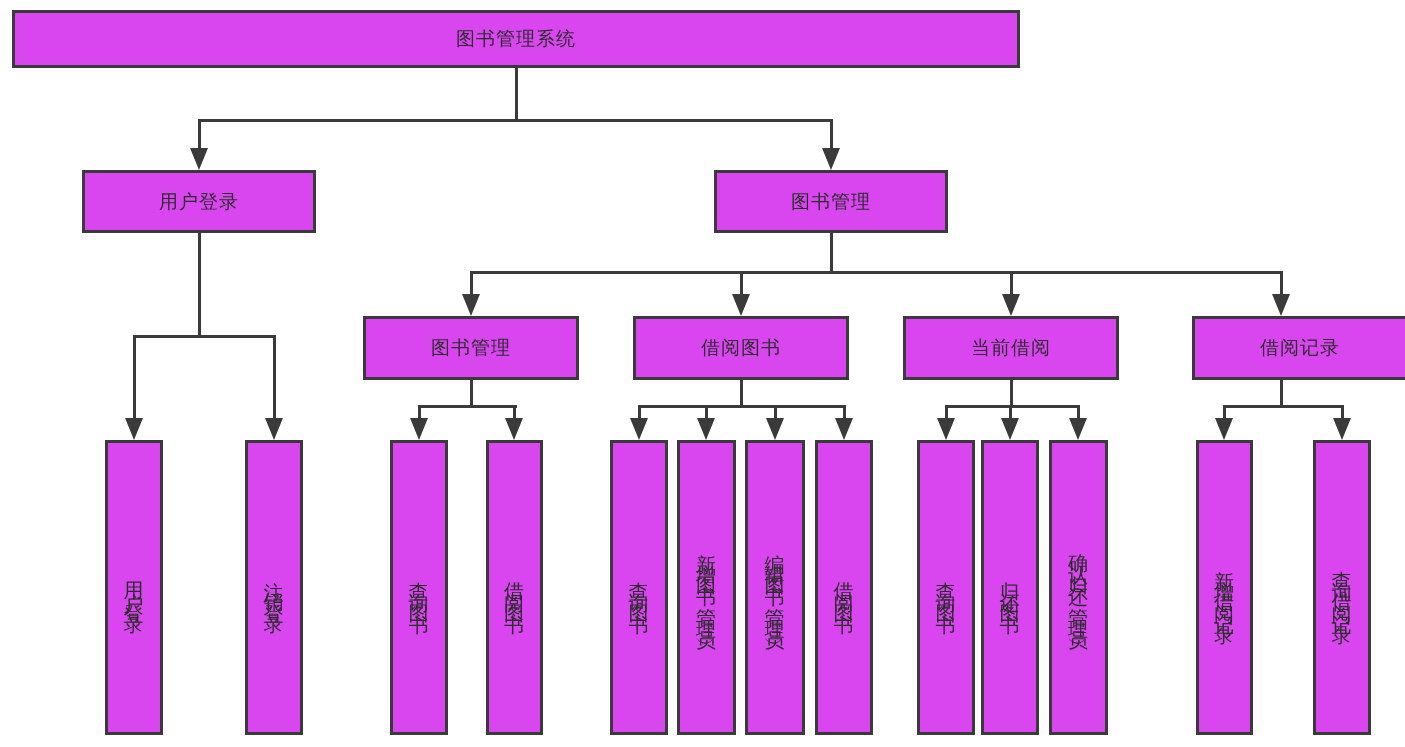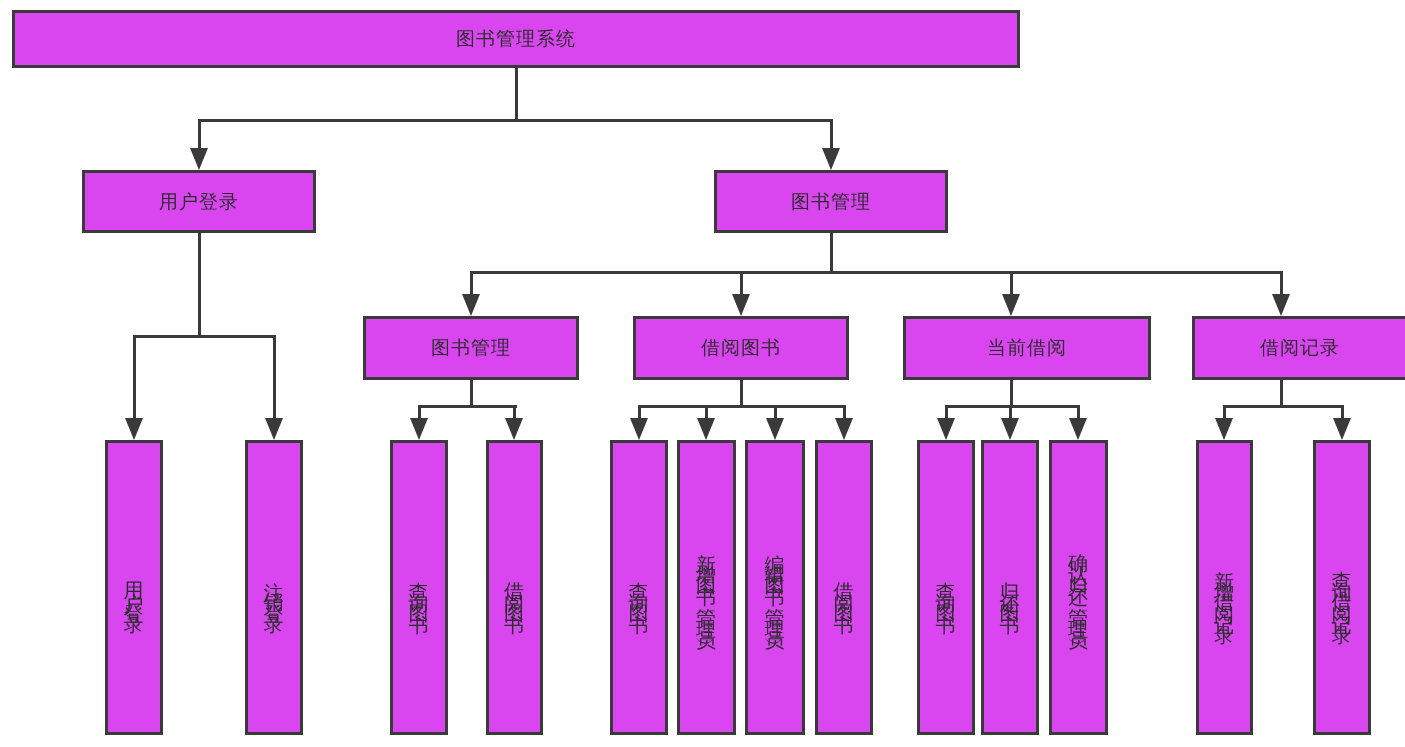--- a/index.html
+++ b/index.html
@@ -93,21 +93,21 @@
   <div class="arr" style="left:1002px;top:294px"></div>
   <div class="lv" style="left:1280px;top:271px;height:25px"></div>
   <div class="arr" style="left:1272px;top:294px"></div>
 
   <div class="box" style="left:363px;top:316px;width:216px;height:64px">
     <span class="hlabel">图书管理</span>
   </div>
   <div class="box" style="left:633px;top:316px;width:216px;height:64px">
     <span class="hlabel">借阅图书</span>
   </div>
-  <div class="box" style="left:903px;top:316px;width:248px;height:64px">
+  <div class="box" style="left:903px;top:316px;width:216px;height:64px">
     <span class="hlabel">当前借阅</span>
   </div>
   <div class="box" style="left:1192px;top:316px;width:216px;height:64px">
     <span class="hlabel">借阅记录</span>
   </div>
 
   <div class="lv" style="left:470px;top:380px;height:27px"></div>
   <div class="lh" style="left:418px;top:405px;width:99px"></div>
   <div class="lv" style="left:418px;top:405px;height:15px"></div>
   <div class="arr" style="left:410px;top:418px"></div>

